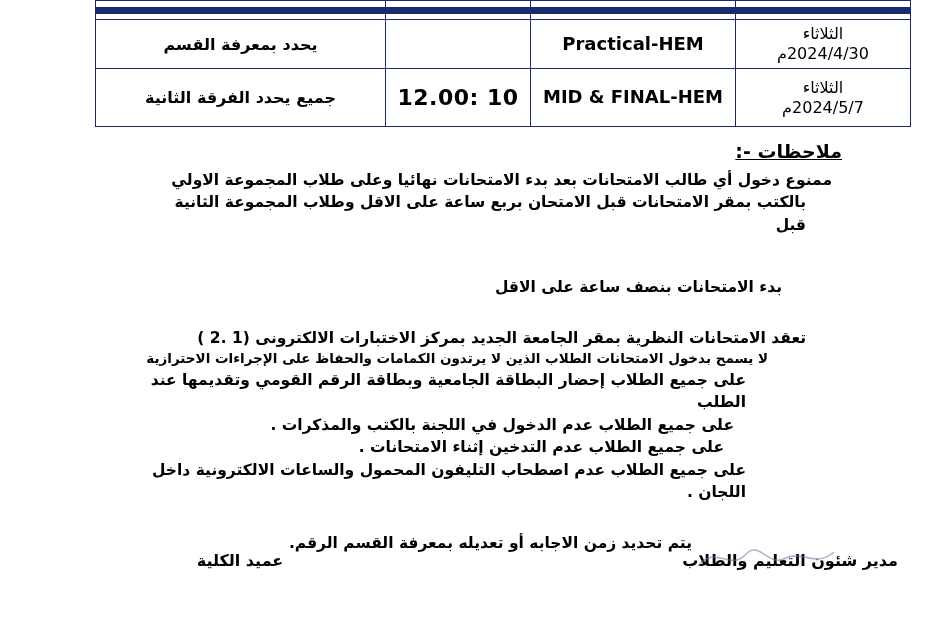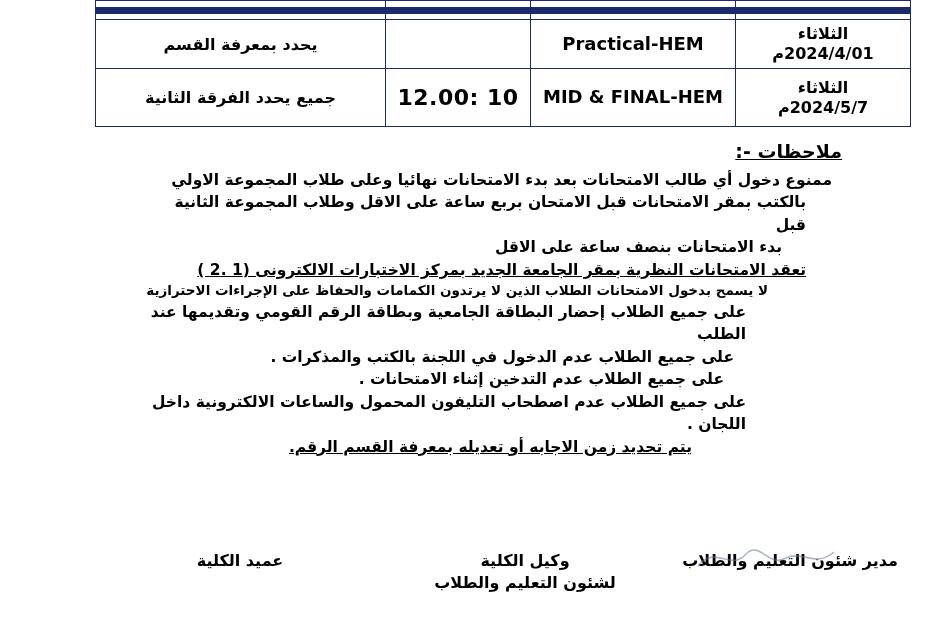--- a/index.html
+++ b/index.html
@@ -57,21 +57,21 @@
     font-weight: bold;
     letter-spacing: .5px;
   }
   .cell-subject {
     font-size: 18px;
     font-weight: bold;
     line-height: 1.15;
   }
   .cell-date {
     font-size: 16px;
-    font-weight: bold;
+    font-weight: normal;
     direction: rtl;
     line-height: 1.25;
   }
   .cell-date .d-line { display: block; }
 
   
   .notes {
     position: absolute;
     top: 140px;
     right: 88px;
@@ -85,28 +85,28 @@
     text-decoration: underline;
     margin: 0 0 7px 0;
   }
   .note-line {
     font-size: 15.5px;
     font-weight: bold;
     line-height: 1.45;
     margin: 0;
   }
   .note-line.underline {
-    text-decoration: underline;
+    margin-top: 28px;
   }
   .note-line.small {
     font-size: 13.5px;
   }
   .note-indent-1 { padding-right: 10px; }
   .note-indent-2 { padding-right: 36px; }
-  .note-indent-3 { padding-right: 60px; }
+  .note-indent-3 { padding-right: 60px; margin-top: 40px; }
   .note-indent-4 { padding-right: 74px; }
   .note-indent-5 { padding-right: 96px; }
   .note-indent-6 { padding-right: 108px; }
   .note-indent-7 { padding-right: 118px; }
   .note-indent-8 { padding-right: 150px; }
 
   
   .signatures {
     position: absolute;
     bottom: 8px;
@@ -159,21 +159,21 @@
           <div class="bar"></div>
         </td>
     </tr>
 
     <tr style="height:48px;">
       <td class="cell-dept">يحدد بمعرفة القسم</td>
       <td class="cell-time"></td>
       <td class="cell-subject">Practical-HEM</td>
       <td class="cell-date">
         <span class="d-line">الثلاثاء</span>
-        <span class="d-line">2024/4/01م</span>
+        <span class="d-line">2024/4/30م</span>
       </td>
     </tr>
 
     <tr style="height:58px;">
       <td class="cell-dept">جميع يحدد الفرقة الثانية</td>
       <td class="cell-time">12.00: 10</td>
       <td class="cell-subject">MID &amp; FINAL-HEM</td>
       <td class="cell-date">
         <span class="d-line">الثلاثاء</span>
         <span class="d-line">2024/5/7م</span>
@@ -194,24 +194,20 @@
   <p class="note-line note-indent-6">على جميع الطلاب عدم الدخول في اللجنة بالكتب والمذكرات .</p>
   <p class="note-line note-indent-7">على جميع الطلاب عدم التدخين إثناء الامتحانات .</p>
   <p class="note-line note-indent-5">على جميع الطلاب عدم اصطحاب التليفون المحمول والساعات الالكترونية  داخل اللجان .</p>
   <p class="note-line underline note-indent-8">يتم تحديد زمن الاجابه أو تعديله بمعرفة القسم الرقم.</p>
 </div>
 
 <div class="signatures">
   <div class="sig sig-1">
     <span class="l">مدير شئون التعليم والطلاب</span>
   </div>
-  <div class="sig sig-2">
-    <span class="l">وكيل الكلية</span>
-    <span class="l">لشئون التعليم والطلاب</span>
-  </div>
   <div class="sig sig-3">
     <span class="l">عميد الكلية</span>
   </div>
 
   <svg class="scribble" style="right:60px; top:-4px;" width="180" height="40" viewBox="0 0 180 40">
     <path d="M8,28 C26,6 40,34 56,16 C70,2 78,30 96,20 C112,12 126,30 144,14" stroke="#6e7a9c" stroke-width="1.6" fill="none" opacity="0.55"></path>
   </svg>
 </div>
 
 </body></html>

